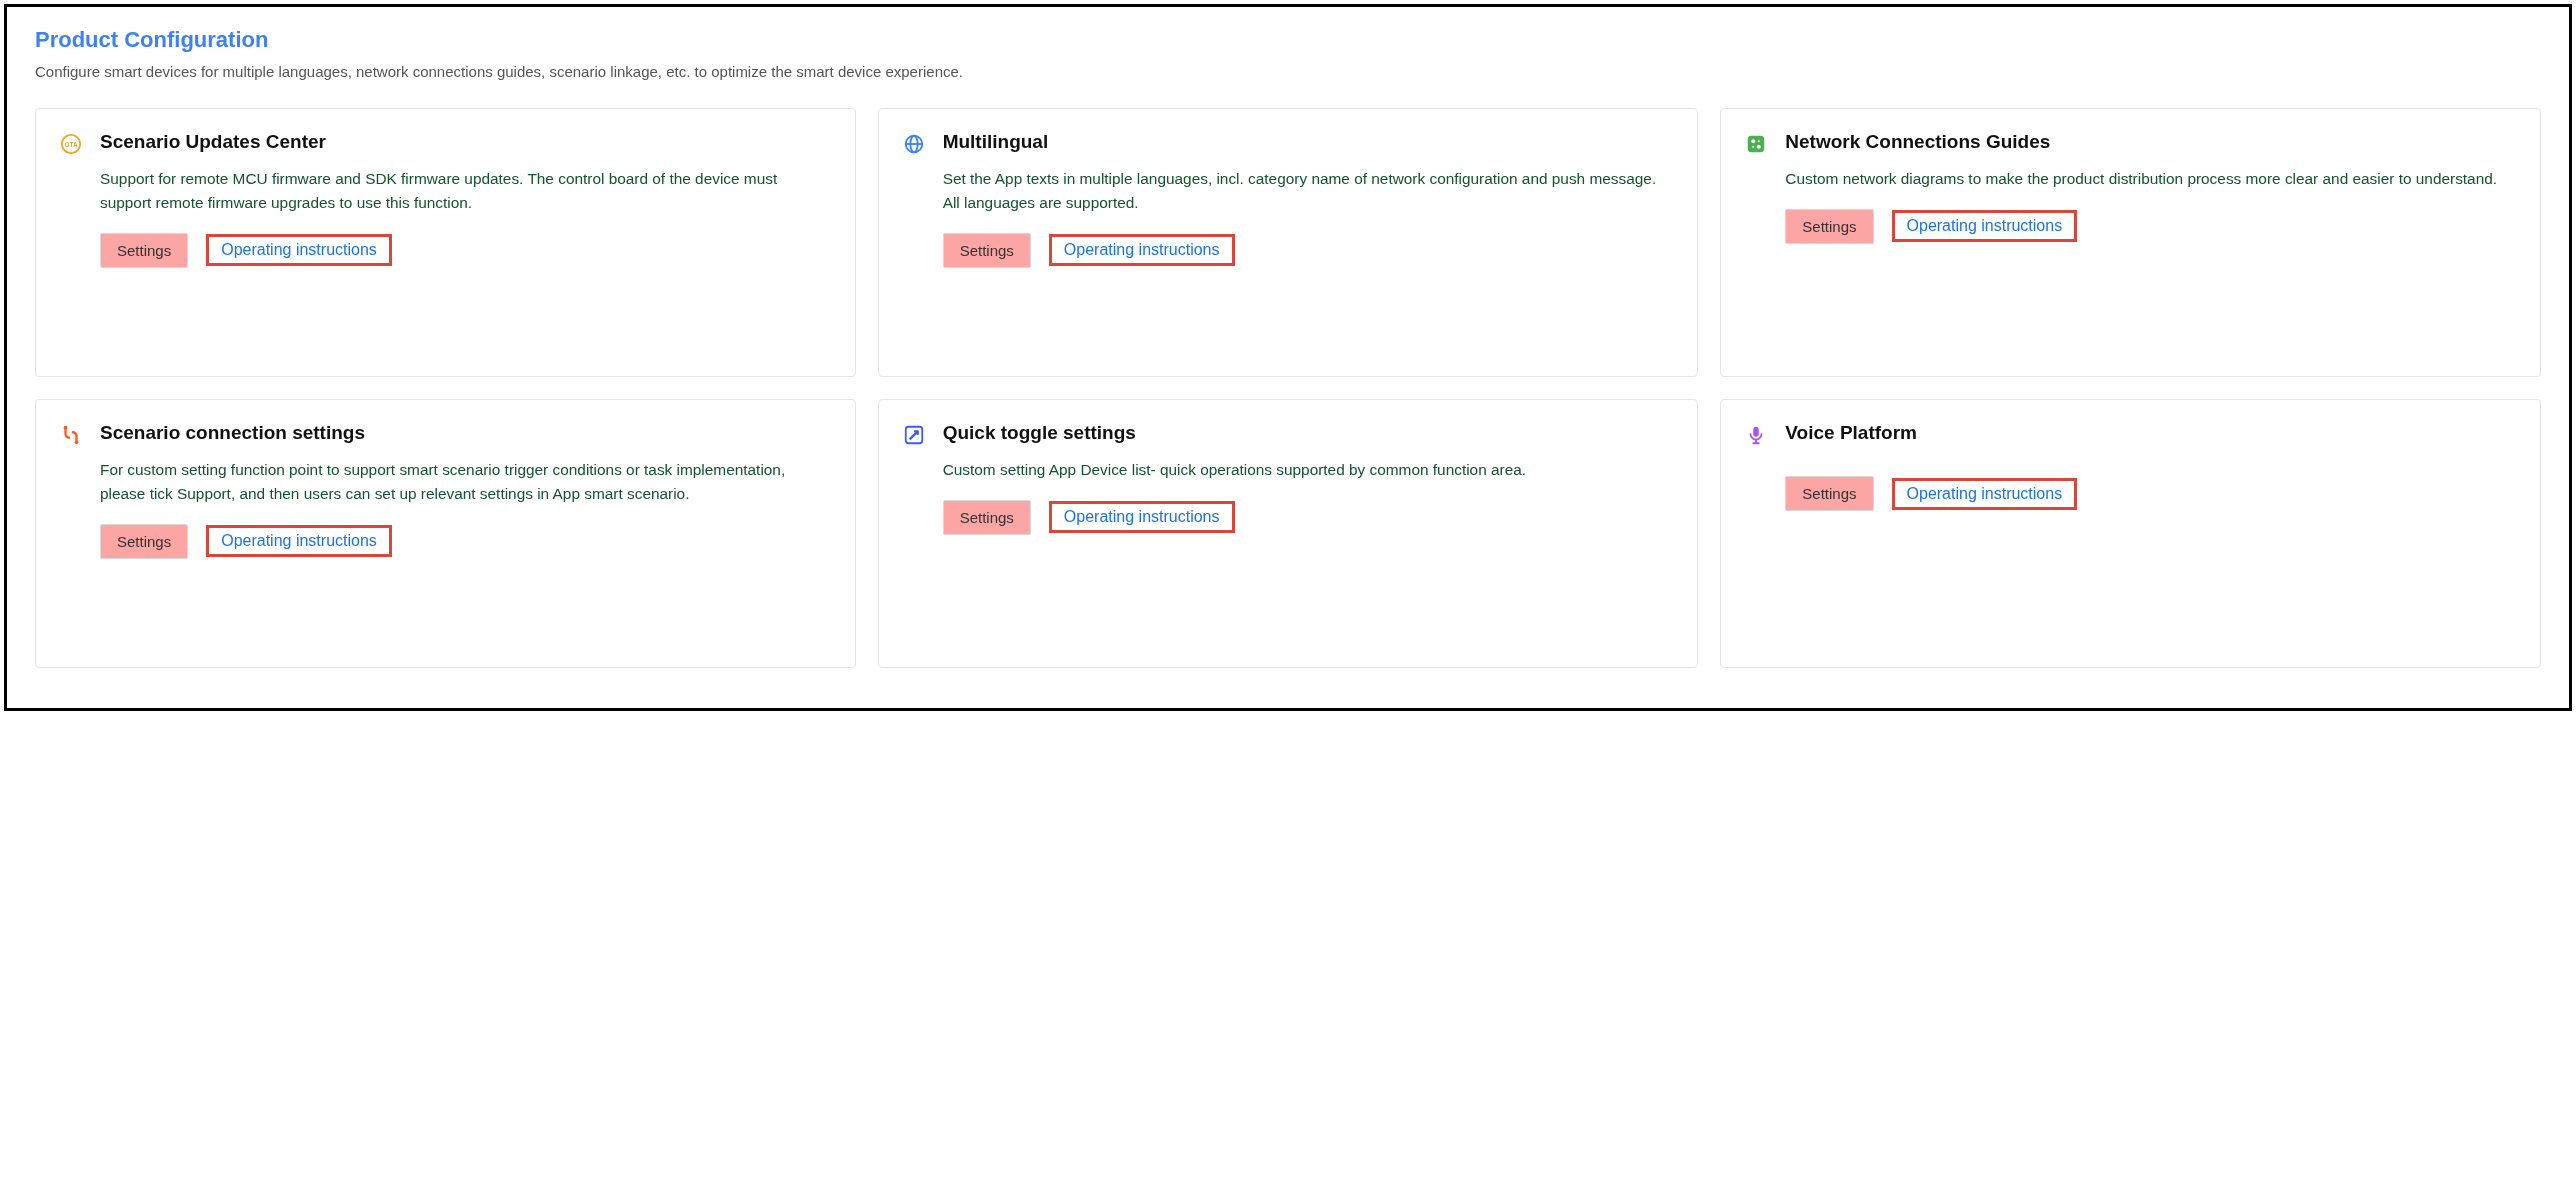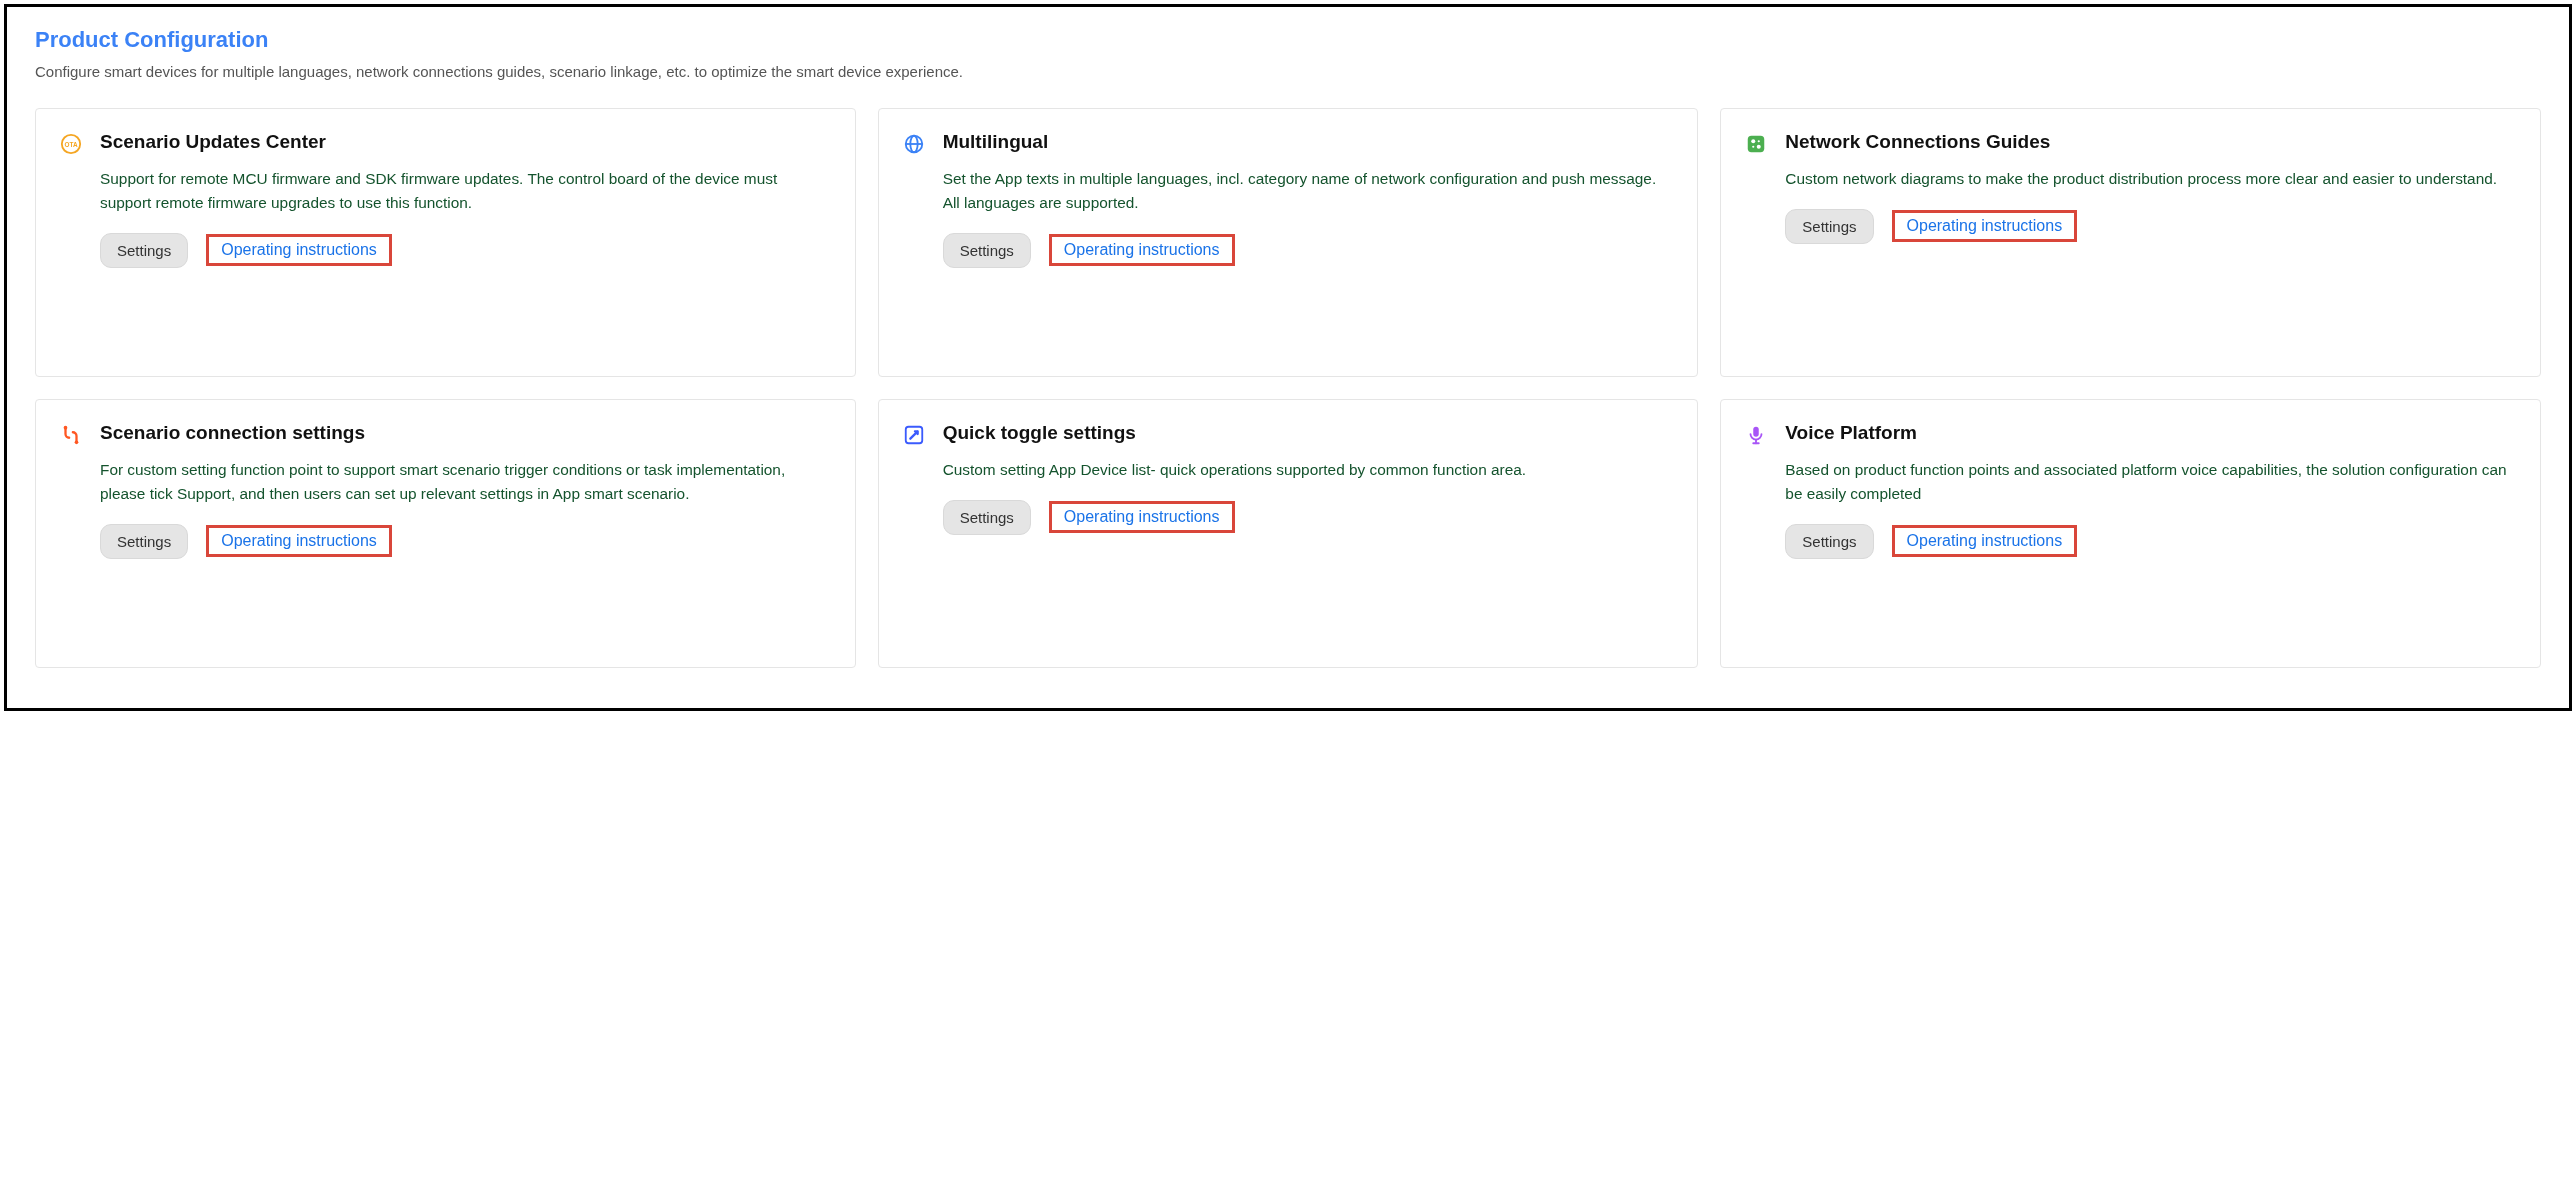--- a/index.html
+++ b/index.html
@@ -70,25 +70,25 @@
     flex: 1;
   }
   .card-actions {
     display: flex;
     align-items: center;
     gap: 18px;
     margin-top: 18px;
   }
   .btn-settings {
     border: 1px solid #d9d9d9;
-    background: #e5e5e5;
+    background: #fca5a5;
     padding: 8px 16px;
     font-size: 15px;
     color: #333;
-    border-radius: 11px;
+    border-radius: 2px;
     cursor: pointer;
   }
   .link-box {
     border: 3px solid #d9463a;
     padding: 4px 12px;
     display: inline-block;
   }
   .link-instructions {
     color: #1a73e8;
     font-size: 16px;
@@ -222,21 +222,20 @@
         <div class="card-icon">
           <svg viewBox="0 0 24 24">
               <rect x="9" y="3" width="6" height="11" rx="3" fill="#a855f7"></rect>
               <path d="M6 11 a6 6 0 0 0 12 0" fill="none" stroke="#a855f7" stroke-width="2" stroke-linecap="round"></path>
               <line x1="12" y1="17" x2="12" y2="21" stroke="#a855f7" stroke-width="2" stroke-linecap="round"></line>
               <line x1="9" y1="21" x2="15" y2="21" stroke="#a855f7" stroke-width="2" stroke-linecap="round"></line>
             </svg>
         </div>
         <div class="card-body">
           <div class="card-title">Voice Platform</div>
-          <div class="card-desc">Based on product function points and associated platform voice capabilities, the solution configuration can be easily completed</div>
           <div class="card-actions">
             <button class="btn-settings">Settings</button>
             <span class="link-box">
               <a class="link-instructions">Operating instructions</a>
             </span>
           </div>
         </div>
       </div>
     </div>
 

